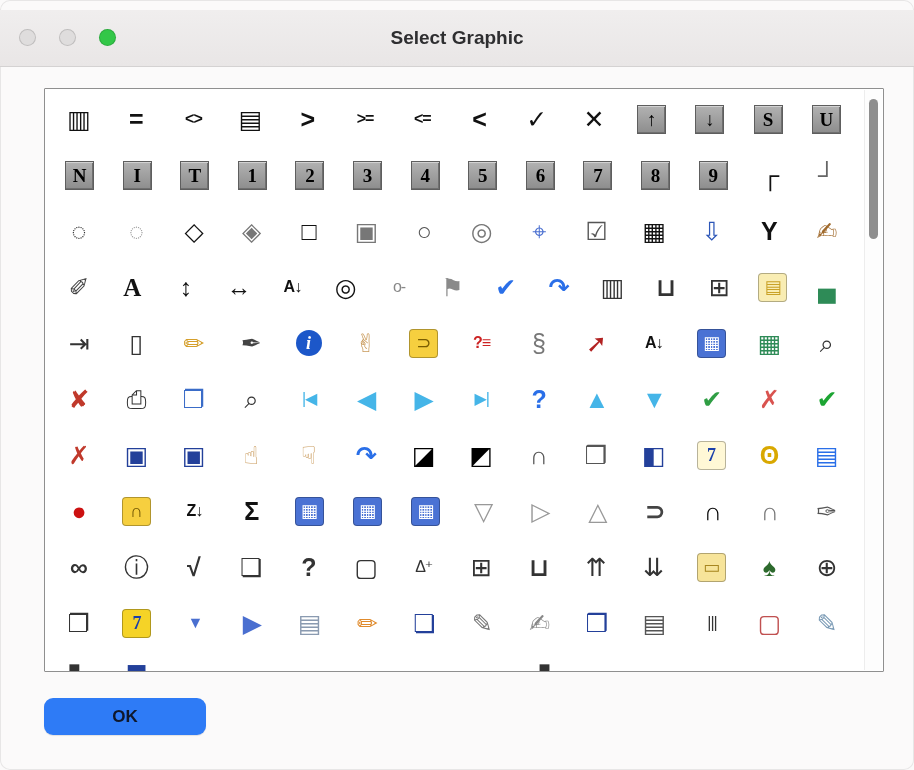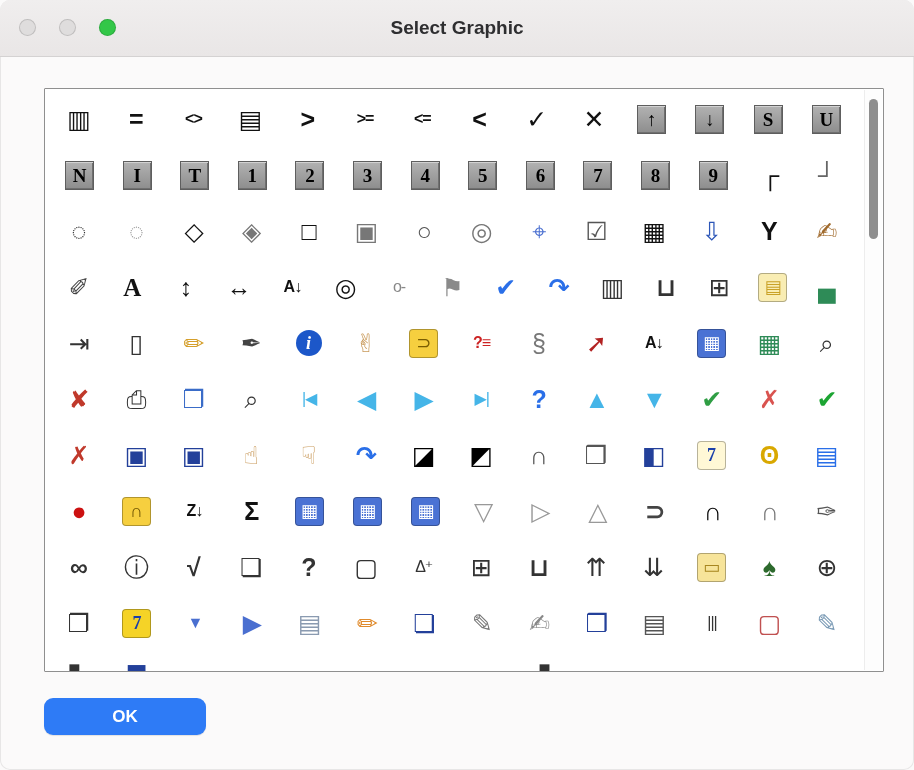--- a/index.html
+++ b/index.html
@@ -11,21 +11,21 @@
     -webkit-font-smoothing:antialiased;
   }
   .window{
     position:absolute;inset:0;
     border-radius:10px;overflow:hidden;
     background:#fbfafa;
     box-shadow:inset 0 0 0 1px rgba(0,0,0,.08);
   }
   
   .titlebar{
-    position:absolute;left:0;top:0;right:0;height:56px;
+    position:absolute;left:0;top:10px;right:0;height:56px;
     background:linear-gradient(#f0eeee,#e9e6e6);
     border-bottom:1px solid #d4d2d2;
   }
   .lights{position:absolute;left:19px;top:19px;display:flex;gap:23px;}
   .light{
     width:17px;height:17px;border-radius:50%;
     box-shadow:inset 0 0 0 1px rgba(0,0,0,.14);
   }
   .titlebar .title{
     position:absolute;left:0;right:0;top:0;height:56px;
@@ -88,21 +88,21 @@
   }
   .pushbtn{
     height:37px;box-sizing:border-box;border-radius:9px;
     background:#ffffff;border:1px solid #d7d5d5;
     box-shadow:0 1px 1px rgba(0,0,0,.10);
     display:flex;align-items:center;justify-content:center;
     font-size:17px;color:#1a1a1a;cursor:default;
   }
   .pushbtn.clear{width:240px;margin-right:auto;}
   .pushbtn.cancel{width:162px;margin-right:23px;}
-  .pushbtn.ok{width:162px;color:#ffffff;border:none;font-weight:bold;}
+  .pushbtn.ok{width:162px;color:#0f172a;border:none;font-weight:bold;}
 </style>
 </head>
 <body>
 
 <div class="window">
 
   <div class="titlebar">
     <div class="lights">
       <div class="light" style="background: rgb(223, 221, 221);"></div>
       <div class="light" style="background: rgb(223, 221, 221);"></div>

